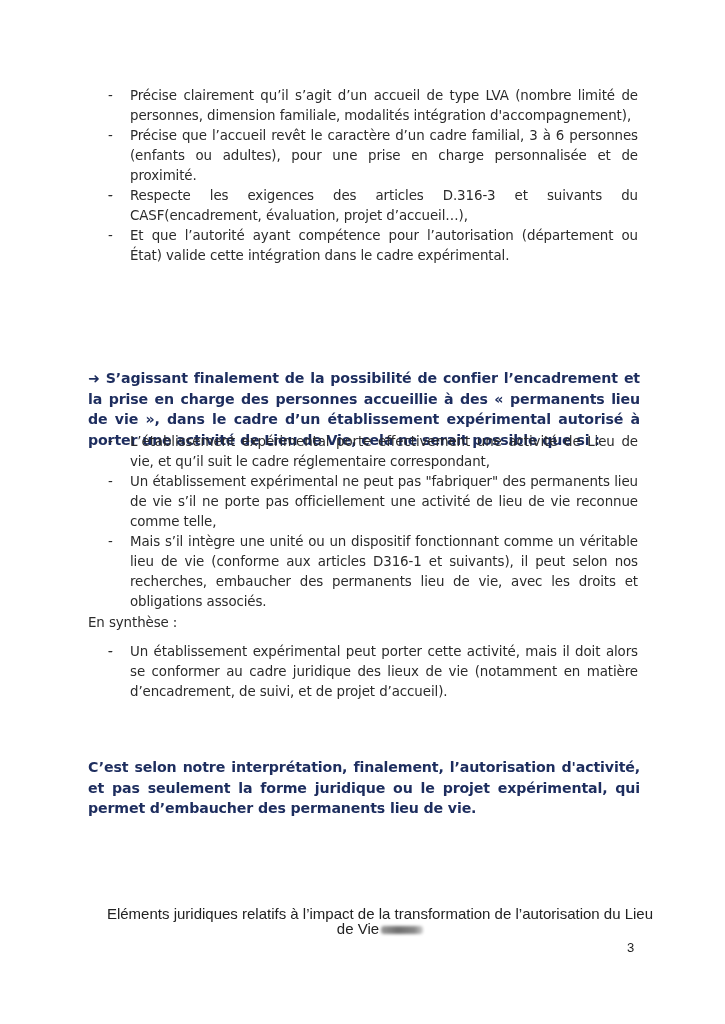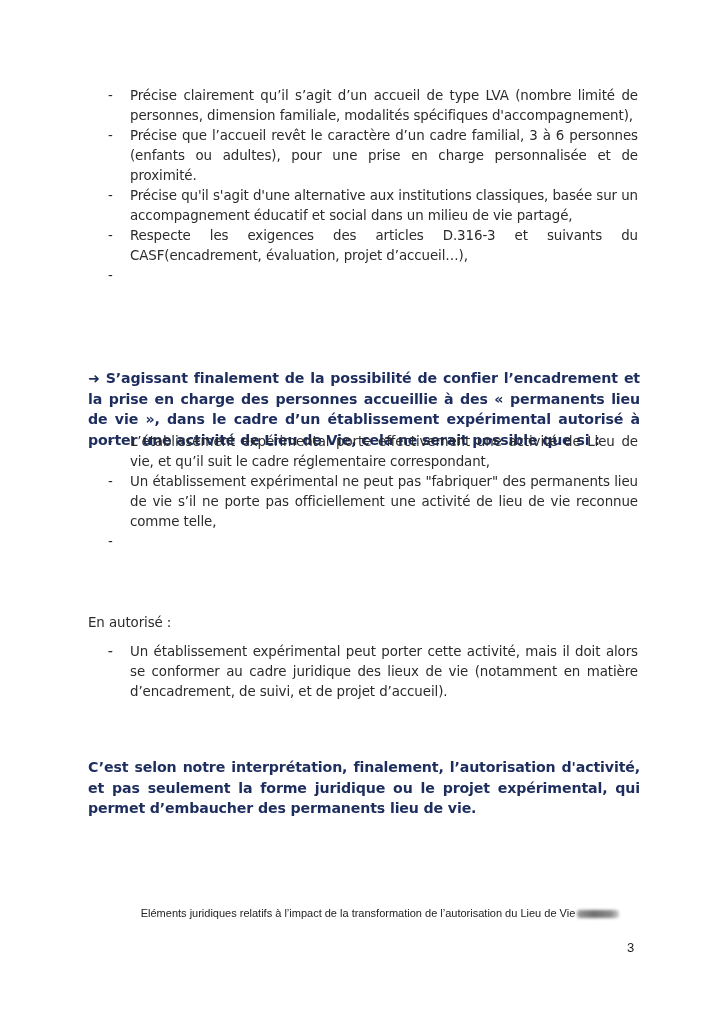--- a/index.html
+++ b/index.html
@@ -3,53 +3,53 @@
 <meta charset="utf-8">
 <style>
   html, body { margin: 0; padding: 0; background: #ffffff; }
   body { width: 725px; height: 1024px; position: relative; overflow: hidden; font-family: "DejaVu Sans", sans-serif; }
   .page { position: absolute; left: 0; top: 0; width: 725px; height: 1024px; background: #fff; }
   .body-text { position: absolute; left: 88px; width: 550px; color: #2b2b2b; font-size: 13.4px; line-height: 20px; letter-spacing: -0.1px; }
   ul.dash { list-style: none; margin: 0; padding: 0; }
   ul.dash li { position: relative; padding-left: 42px; text-align: justify; }
   ul.dash li .dash-mark { position: absolute; left: 20px; top: 0; }
   .bold-block { position: absolute; left: 88px; width: 552px; color: #1d2d5e; font-weight: bold; font-size: 14.2px; line-height: 20.5px; text-align: justify; letter-spacing: -0.15px; margin-top: 24px; }
-  .footer { position: absolute; left: 100px; width: 560px; top: 906px; text-align: center; font-family: "Liberation Sans", sans-serif; font-size: 11px; line-height: 15px; color: #222; }
+  .footer { position: absolute; left: 100px; width: 560px; top: 906px; text-align: center; font-family: "Liberation Sans", sans-serif; font-size: 15px; line-height: 15px; color: #222; }
   .redacted { display: inline-block; width: 42px; height: 8px; background: linear-gradient(90deg, #9a9a9a, #6e6e6e 40%, #8a8a8a 80%, #cfcfcf); filter: blur(1.5px); vertical-align: middle; margin-left: 2px; border-radius: 3px; }
   .page-number { position: absolute; left: 627px; top: 940px; font-family: "Liberation Sans", sans-serif; font-size: 13px; color: #222; }
 </style>
 </head>
 <body>
 
 <div class="page">
 
   <div class="body-text" style="top:86px;">
     <ul class="dash">
-      <li><span class="dash-mark">-</span><span>Précise clairement qu’il s’agit d’un accueil de type LVA (nombre limité de personnes, dimension familiale, modalités spécifiques d'accompagnement),</span></li>
+      <li><span class="dash-mark">-</span><span>Précise clairement qu’il s’agit d’un accueil de type LVA (nombre limité de personnes, dimension familiale, modalités intégration d'accompagnement),</span></li>
       <li><span class="dash-mark">-</span><span>Précise que l’accueil revêt le caractère d’un cadre familial, 3 à 6 personnes (enfants ou adultes), pour une prise en charge personnalisée et de proximité.</span></li>
-      <li><span class="dash-mark">-</span><span>Précise qu'il s'agit d'une alternative aux institutions classiques, basée sur un accompagnement éducatif et social dans un milieu de vie partagé,</span></li>
+      <li><span class="dash-mark">-</span></li>
       <li><span class="dash-mark">-</span><span>Respecte les exigences des articles D.316-3 et suivants du CASF(encadrement, évaluation, projet d’accueil…),</span></li>
-      <li><span class="dash-mark">-</span></li>
+      <li><span class="dash-mark">-</span><span>Et que l’autorité ayant compétence pour l’autorisation (département ou État) valide cette intégration dans le cadre expérimental.</span></li>
     </ul>
   </div>
 
   <div class="bold-block" style="top:344px;">
     <span>➜</span>
     <span>S’agissant finalement de la possibilité de confier l’encadrement et la prise en charge des personnes accueillie à des « permanents lieu de vie », dans le cadre d’un établissement expérimental autorisé à porter une activité de Lieu de Vie, cela ne serait possible que si :</span>
   </div>
 
   <div class="body-text" style="top:432px;">
     <ul class="dash">
       <li><span class="dash-mark">-</span><span>L’établissement expérimental porte effectivement une activité de Lieu de vie, et qu’il suit le cadre réglementaire correspondant,</span></li>
       <li><span class="dash-mark">-</span><span>Un établissement expérimental ne peut pas "fabriquer" des permanents lieu de vie s’il ne porte pas officiellement une activité de lieu de vie reconnue comme telle,</span></li>
-      <li><span class="dash-mark">-</span></li>
+      <li><span class="dash-mark">-</span><span>Mais s’il intègre une unité ou un dispositif fonctionnant comme un véritable lieu de vie (conforme aux articles D316-1 et suivants), il peut selon nos recherches, embaucher des permanents lieu de vie, avec les droits et obligations associés.</span></li>
     </ul>
   </div>
 
-  <div class="body-text" style="top:613px;">En autorisé :</div>
+  <div class="body-text" style="top:613px;">En synthèse :</div>
 
   <div class="body-text" style="top:642px;">
     <ul class="dash">
       <li><span class="dash-mark">-</span></li>
       <li><span class="dash-mark">-</span><span>Un établissement expérimental peut porter cette activité, mais il doit alors se conformer au cadre juridique des lieux de vie (notamment en matière d’encadrement, de suivi, et de projet d’accueil).</span></li>
     </ul>
   </div>
 
   <div class="bold-block" style="top:733px;">C’est selon notre interprétation, finalement, l’autorisation d'activité, et pas seulement la forme juridique ou le projet expérimental, qui permet d’embaucher des permanents lieu de vie.</div>
 

